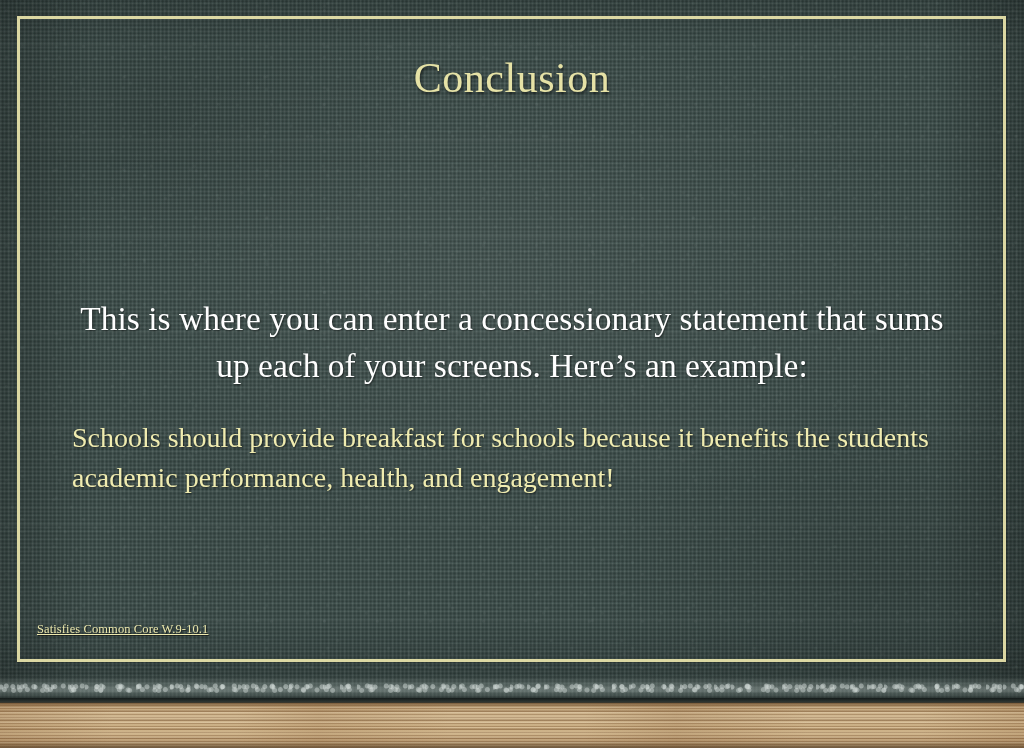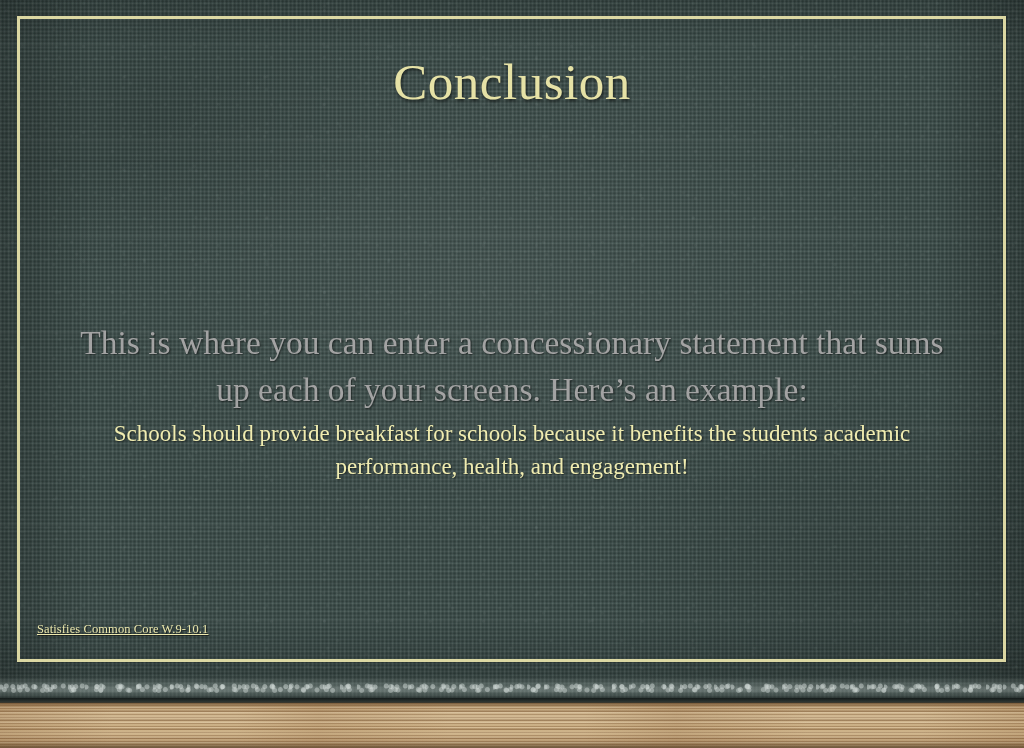--- a/index.html
+++ b/index.html
@@ -116,46 +116,45 @@
     pointer-events: none;
   }
 
   
   .title {
     position: absolute;
     left: 0;
     top: 56px;
     width: 1024px;
     text-align: center;
-    font-size: 51px;
+    font-size: 42px;
     line-height: 1.05;
     color: #e6e2a6;
     letter-spacing: 0.5px;
     text-shadow: 1px 2px 3px rgba(0,0,0,0.55);
   }
 
   .body-text {
     position: absolute;
     left: 62px;
-    top: 320px;
+    top: 296px;
     width: 900px;
     text-align: center;
     font-size: 33.5px;
     line-height: 1.40;
-    color: #a3a3a3;
+    color: #ffffff;
     text-shadow: 1px 1px 2px rgba(0,0,0,0.5);
   }
 
   .sub-text {
     position: absolute;
     left: 72px;
     top: 418px;
     width: 880px;
-    text-align: center;
-    font-size: 23px;
+    font-size: 28px;
     line-height: 1.42;
     color: #f0ecb0;
     text-shadow: 1px 1px 2px rgba(0,0,0,0.5);
   }
 
   .footnote {
     position: absolute;
     left: 37px;
     top: 622px;
     font-size: 12.5px;

